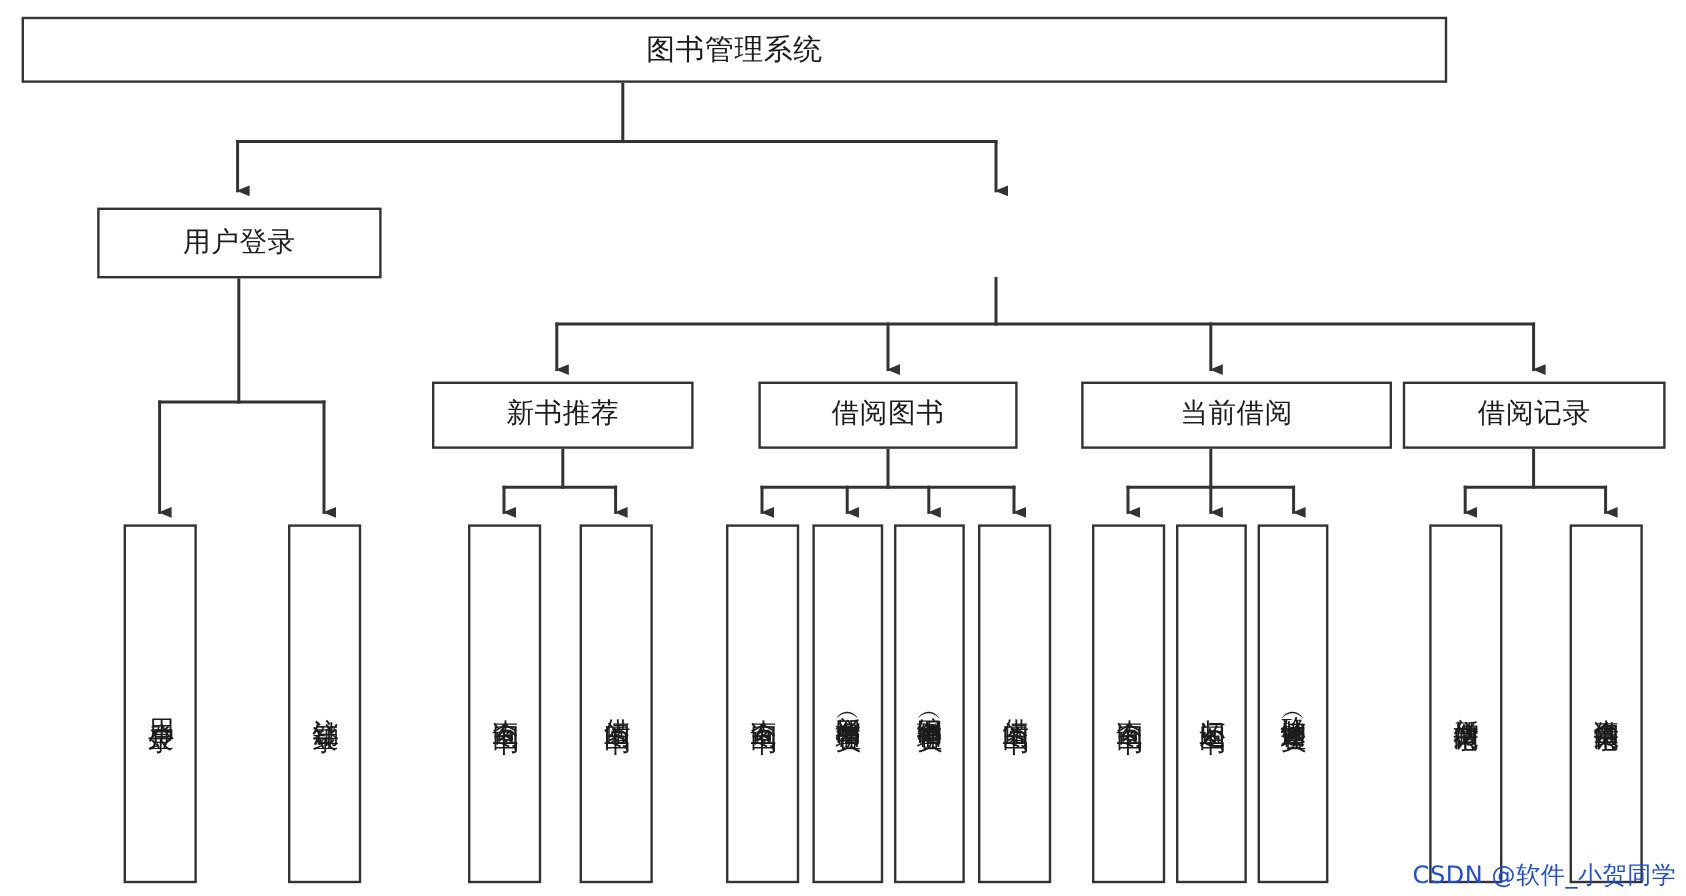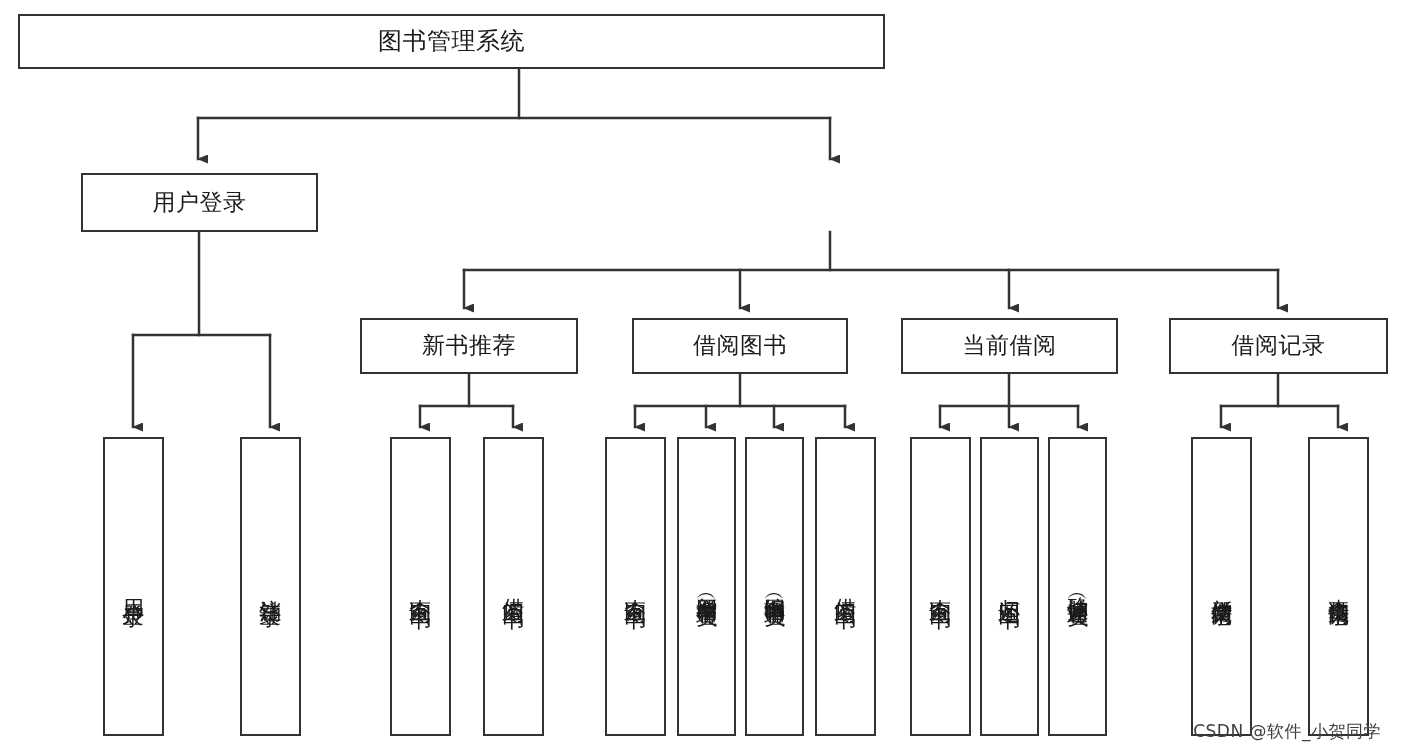--- a/index.html
+++ b/index.html
@@ -64,24 +64,24 @@
     line-height: 1.26;
     letter-spacing: 3px;
     max-height: 100%;
   }
   .node.vert.tall .label {
     font-size: 21px;
     letter-spacing: 1.5px;
   }
   #watermark {
     position: absolute;
-    right: 24px;
+    right: 8px;
     bottom: 4px;
-    font-size: 17px;
-    color: #404040;
+    font-size: 20px;
+    color: #1d4ed8;
     z-index: 5;
     white-space: nowrap;
     letter-spacing: 0.5px;
   }
 </style>
 </head>
 <body>
 
 <div id="diagram-root">
 
@@ -128,35 +128,35 @@
       <line x1="1009" y1="406" x2="1009" y2="427" marker-end="url(#arrowhead)"></line>
       <line x1="1078" y1="406" x2="1078" y2="427" marker-end="url(#arrowhead)"></line>
 
       <line x1="1278" y1="374" x2="1278" y2="406"></line>
       <line x1="1221" y1="406" x2="1338" y2="406"></line>
       <line x1="1221" y1="406" x2="1221" y2="427" marker-end="url(#arrowhead)"></line>
       <line x1="1338" y1="406" x2="1338" y2="427" marker-end="url(#arrowhead)"></line>
     </g>
   </svg>
 
-  <div class="node horiz" id="node-root" style="left:18px; top:14px; width:867px; height:55px;">
+  <div class="node horiz" id="node-root" style="left:18px; top:14px; width:1188px; height:55px;">
     <span class="label">图书管理系统</span>
   </div>
 
   <div class="node horiz" style="left:81px; top:173px; width:237px; height:59px;">
     <span class="label">用户登录</span>
   </div>
 
   <div class="node horiz" style="left:360px; top:318px; width:218px; height:56px;">
     <span class="label">新书推荐</span>
   </div>
   <div class="node horiz" style="left:632px; top:318px; width:216px; height:56px;">
     <span class="label">借阅图书</span>
   </div>
-  <div class="node horiz" style="left:901px; top:318px; width:217px; height:56px;">
+  <div class="node horiz" style="left:901px; top:318px; width:259px; height:56px;">
     <span class="label">当前借阅</span>
   </div>
   <div class="node horiz" style="left:1169px; top:318px; width:219px; height:56px;">
     <span class="label">借阅记录</span>
   </div>
 
   <div class="node vert" style="left:103px; top:437px; width:61px; height:299px;">
     <span class="label">用户登录</span>
   </div>
   <div class="node vert" style="left:240px; top:437px; width:61px; height:299px;">

